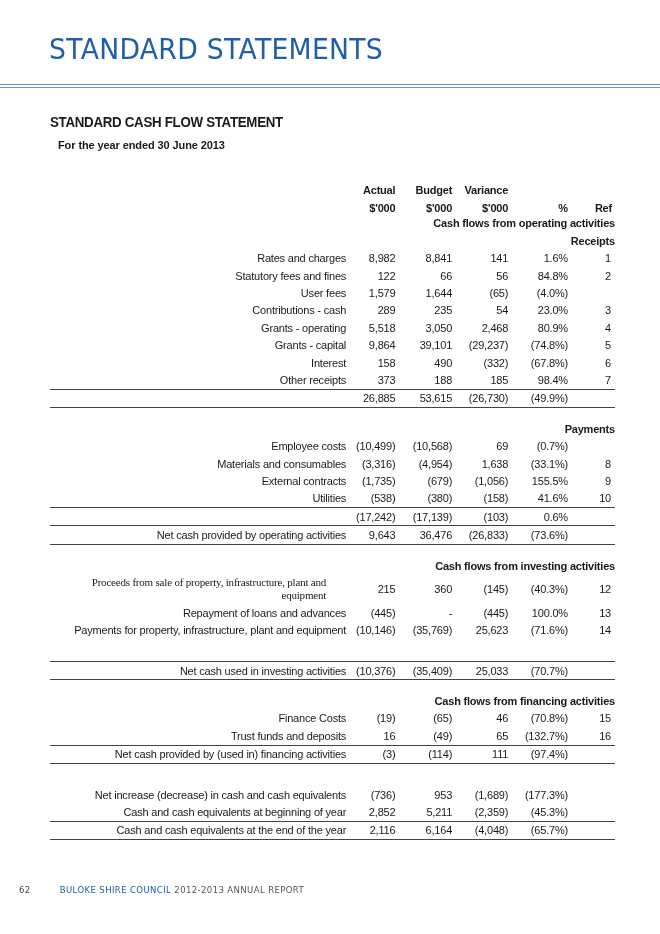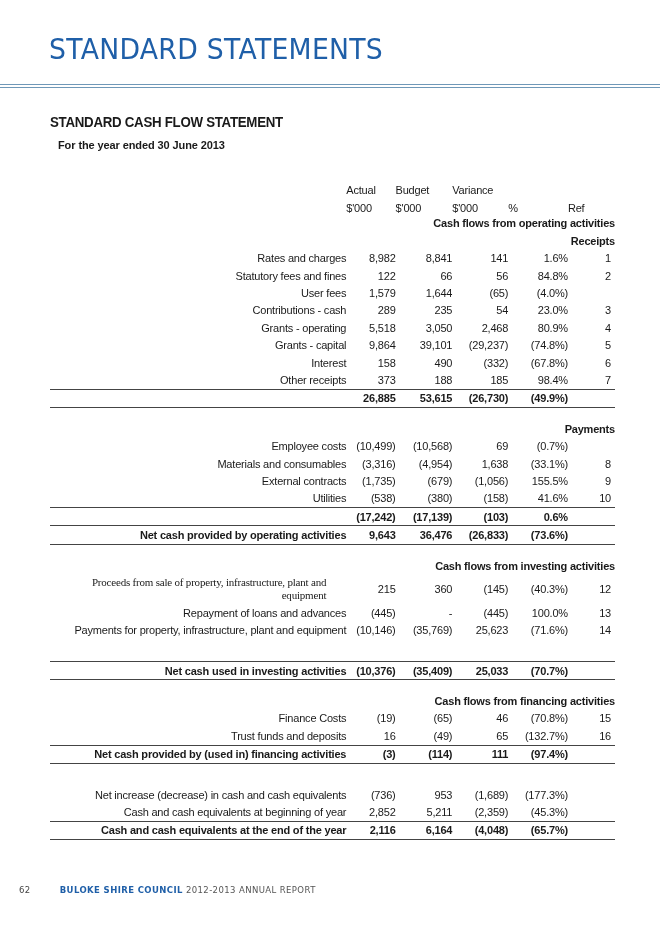--- a/index.html
+++ b/index.html
@@ -10,35 +10,35 @@
          transform: scaleX(0.92); transform-origin: left center; }
   .rule1, .rule2 { position: absolute; left: 0; width: 660px; height: 1px; background: #6f98b8; }
   .rule1 { top: 84px; } .rule2 { top: 87px; }
   .doc-title { position: absolute; left: 50px; top: 114px; font-size: 14px; font-weight: bold;
          letter-spacing: -0.3px; margin: 0; transform: scaleX(0.95); transform-origin: left; }
   .doc-subtitle { position: absolute; left: 58px; top: 139px; font-size: 11px; font-weight: bold;
          margin: 0; letter-spacing: -0.1px; }
   table.cf { position: absolute; left: 50px; top: 180px; width: 565px; border-collapse: collapse;
          font-size: 11px; letter-spacing: -0.2px; }
   table.cf td, table.cf th { padding: 0; height: 17.4px; line-height: 14px; vertical-align: middle; }
-  table.cf th { font-weight: normal; text-align: left; vertical-align: bottom; }
+  table.cf th { font-weight: bold; text-align: right; vertical-align: bottom; }
   .c-label { width: 290px; text-align: right; padding-left: 2px !important; }
   td.num { text-align: right; }
   td.ref { text-align: right; padding-right: 4px !important; }
-  tr.bold td { font-weight: bold; margin-top: 27px; }
+  tr.bold td { font-weight: normal; margin-top: 27px; }
   tr.section td { font-weight: bold; }
   tr.top-border td { border-top: 1.5px solid #444; }
   tr.bottom-border td { border-bottom: 1.5px solid #444; }
   tr.spacer td { height: 12px; }
   tr.spacer-lg td { height: 22px; }
   tr.tall td { height: 30px; line-height: 13px; }
   .footer { position: absolute; left: 19px; top: 885px; font-family: "DejaVu Sans", sans-serif;
          font-size: 8.5px; color: #555; letter-spacing: 0.4px; }
   .footer .page-num { margin-right: 26px; color: #444; }
-  .footer .org { color: #1f5fa8; font-weight: bold; }
+  .footer .org { color: #1f5fa8; font-weight: normal; }
 </style>
 </head>
 <body>
 
 <h1 class="page-heading">STANDARD STATEMENTS</h1>
 <div class="rule1"></div>
 <div class="rule2"></div>
 
 <h2 class="doc-title">STANDARD CASH FLOW STATEMENT</h2>
 <p class="doc-subtitle">For the year ended 30 June 2013</p>

